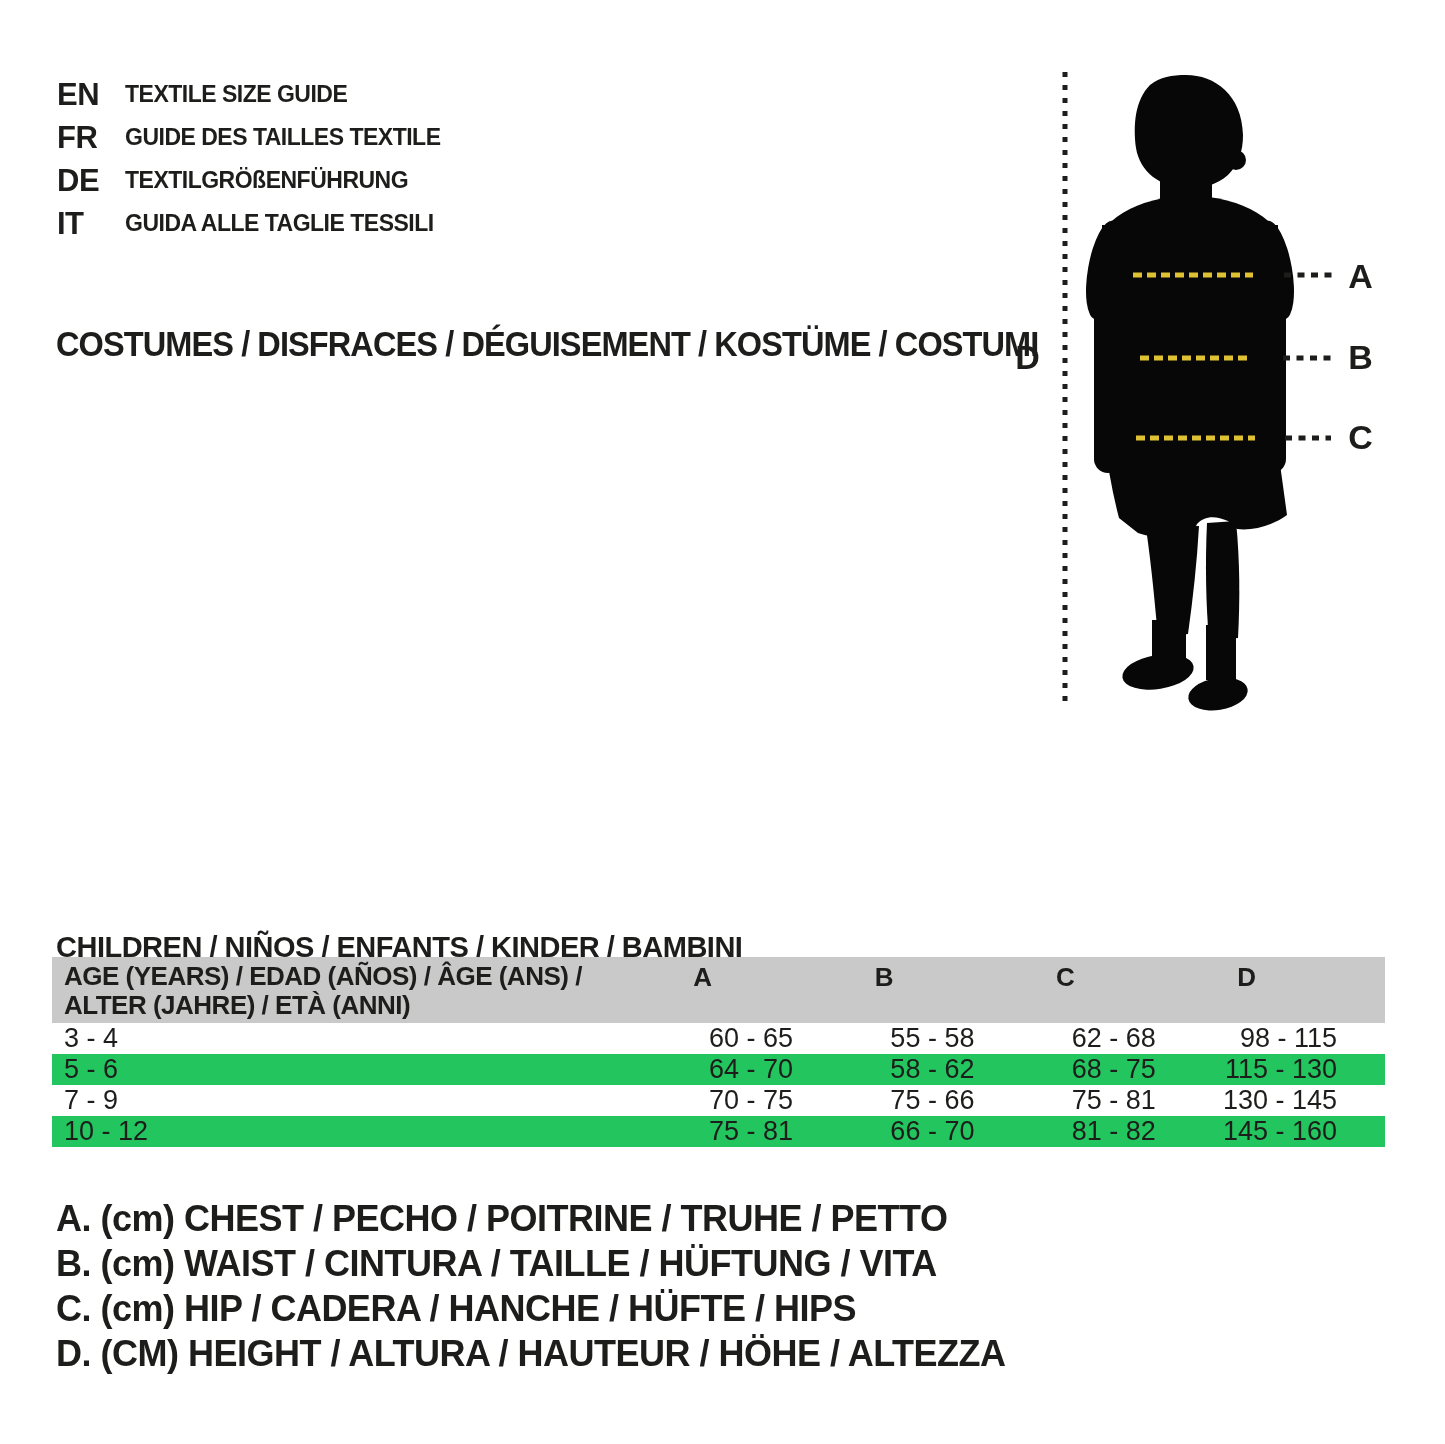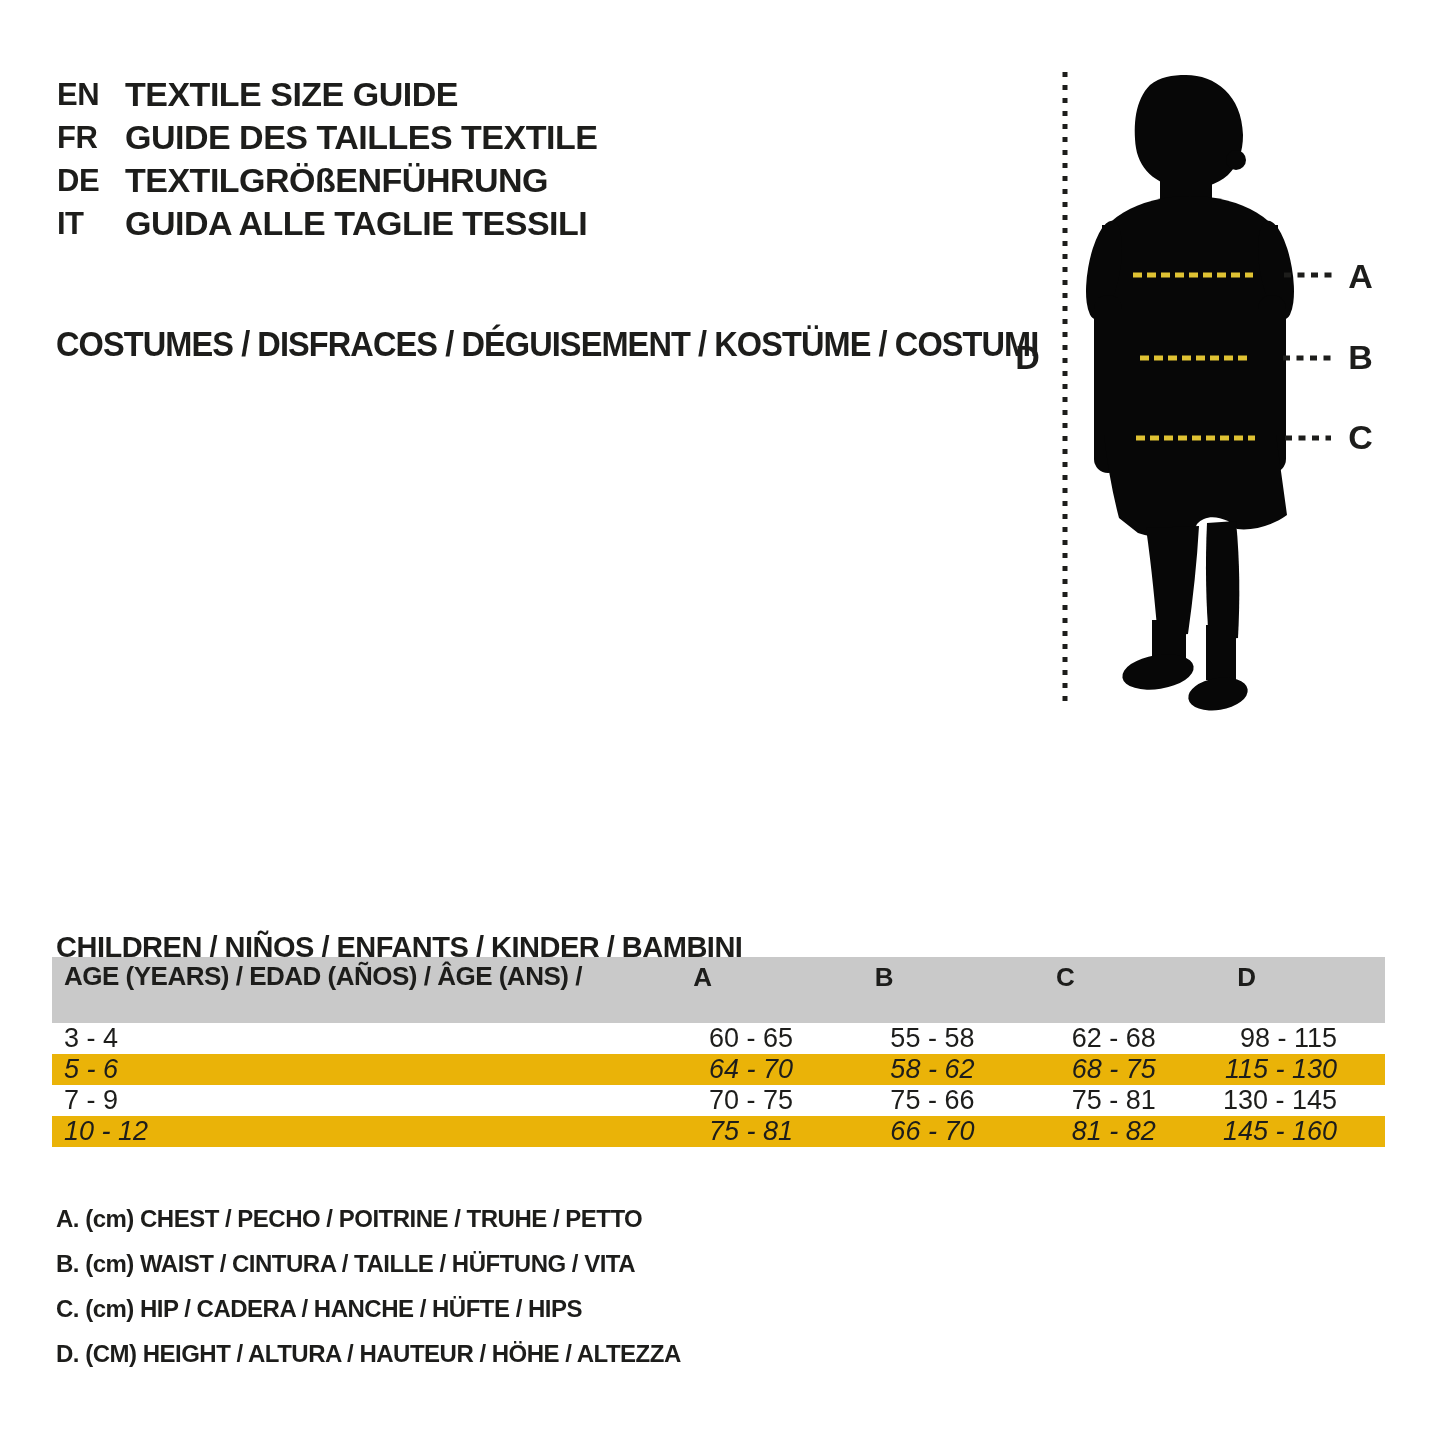--- a/index.html
+++ b/index.html
@@ -9,21 +9,21 @@
     font-family:"Liberation Sans", sans-serif;
     color:#1d1d1b;
     overflow:hidden;
   }
   
   .lang-list{position:absolute;left:57px;top:73px;}
   .lang-row{display:flex;height:43px;align-items:center;}
   .lang-code{
     width:68px;font-size:31px;font-weight:700;letter-spacing:-0.5px;
   }
-  .lang-label{font-size:34px;font-weight:700;letter-spacing:-0.5px;}
+  .lang-label{font-size:23px;font-weight:700;letter-spacing:-0.5px;}
   
   .costumes{
     position:absolute;left:56px;top:324px;
     font-size:35px;font-weight:700;letter-spacing:-1px;white-space:nowrap;
     transform:scaleX(0.93);transform-origin:left center;
   }
   
   .figure{position:absolute;left:1000px;top:60px;width:445px;height:660px;}
   .figure svg{position:absolute;left:0;top:0;}
   .measure-label{
@@ -49,27 +49,27 @@
     grid-template-columns:42% 13.6% 13.6% 13.6% 13.6% 3.6%;
     align-items:center;
   }
   .thead{
     background:#c9c9c9;height:66px;align-items:start;
     font-weight:700;letter-spacing:-0.5px;
   }
   .thead .age-cell{padding-top:5px;line-height:29px;}
   .thead .col-letter{text-align:center;padding-top:5px;font-weight:700;}
   .tdata{height:31px;font-size:27px;}
-  .tdata.alt{background:#eab308;font-style:italic;}
+  .tdata.alt{background:#22c55e;}
   .age-cell{padding-left:12px;}
   .num-cell{text-align:right;}
   
   .legend{position:absolute;left:56px;top:1196px;}
   .legend-line{
-    font-size:24px;font-weight:700;letter-spacing:-0.5px;
+    font-size:36px;font-weight:700;letter-spacing:-0.5px;
     line-height:45px;white-space:nowrap;
   }
 </style>
 </head>
 <body>
 
 <div class="lang-list">
   <div class="lang-row">
     <span class="lang-code">EN</span>
     <span class="lang-label">TEXTILE SIZE GUIDE</span>
@@ -127,20 +127,21 @@
   <div class="measure-label label-b">B</div>
   <div class="measure-label label-c">C</div>
 </div>
 
 <div class="children-title">CHILDREN / NIÑOS / ENFANTS / KINDER / BAMBINI</div>
 
 <div class="size-table">
   <div class="trow thead">
     <div class="age-cell">
       <div>AGE (YEARS) / EDAD (AÑOS) / ÂGE (ANS) /</div>
+      <div>ALTER (JAHRE) / ETÀ (ANNI)</div>
     </div>
     <div class="col-letter">A</div>
     <div class="col-letter">B</div>
     <div class="col-letter">C</div>
     <div class="col-letter">D</div>
     <div></div>
   </div>
   <div class="trow tdata">
     <div class="age-cell">3 - 4</div>
     <div class="num-cell">60 - 65</div>

